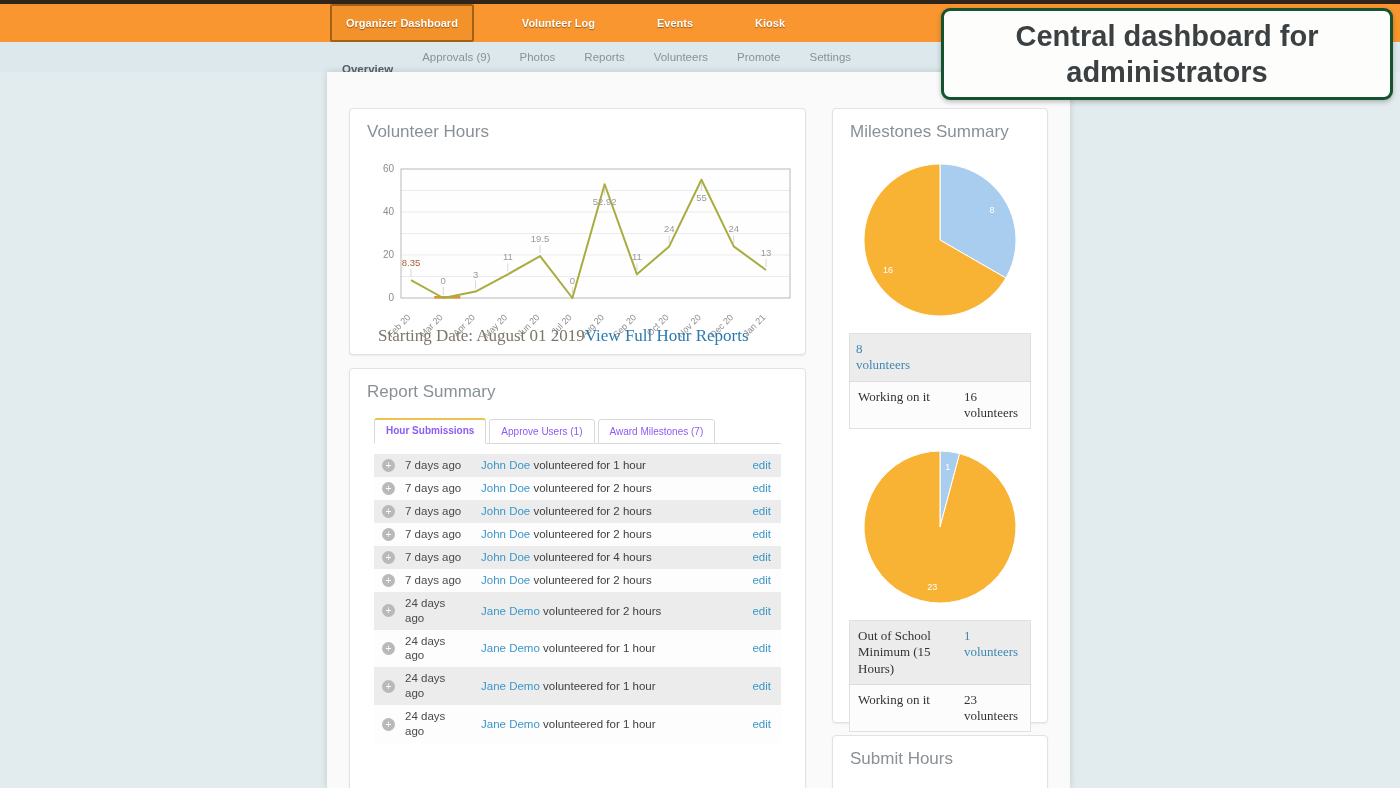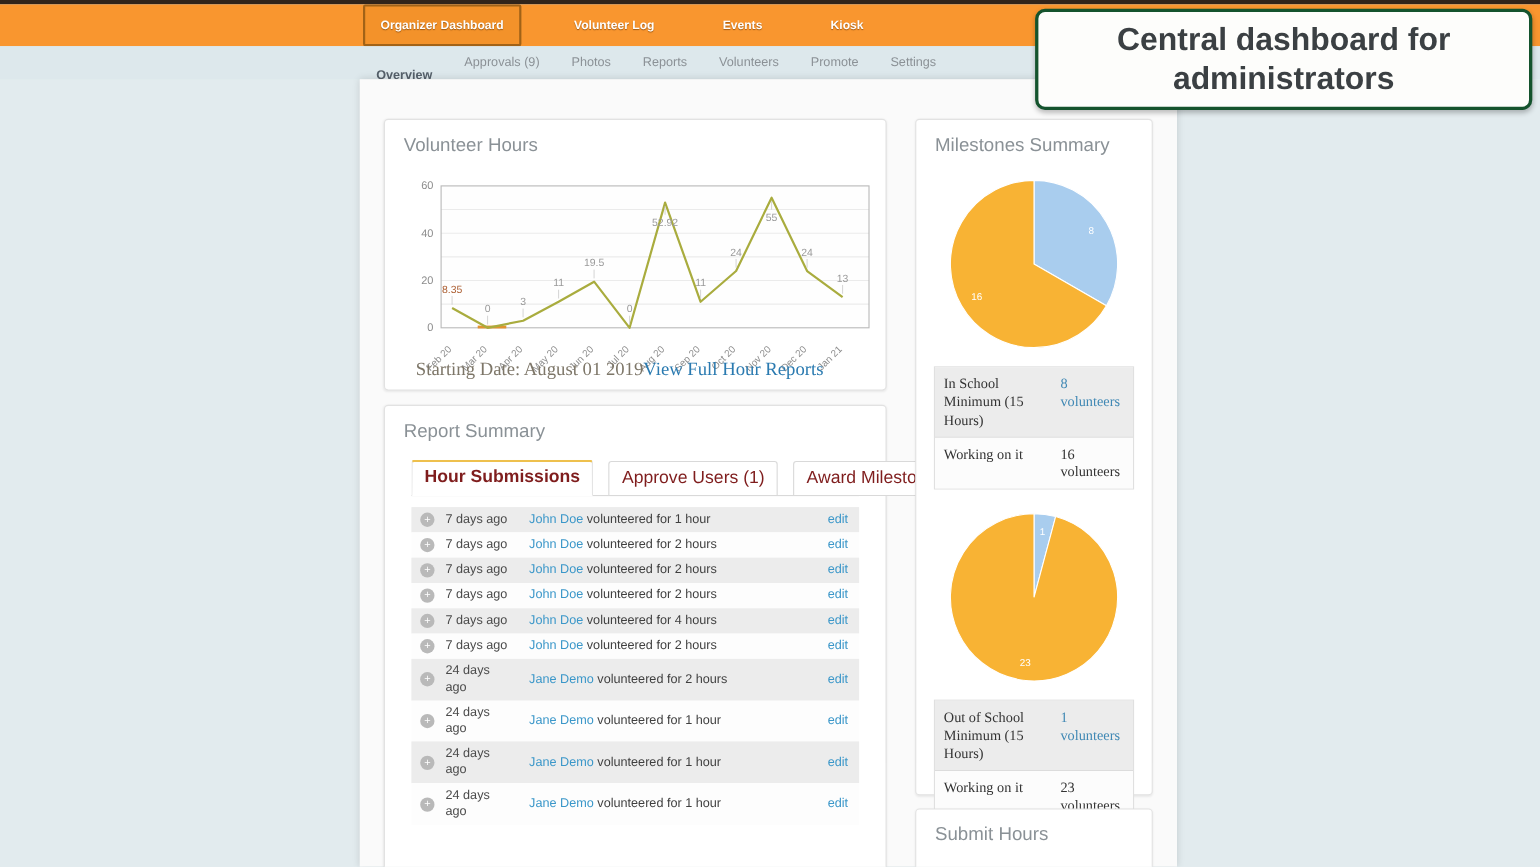--- a/index.html
+++ b/index.html
@@ -64,22 +64,22 @@
   }
   .vh-start { color:#7d7668; }
   .link-blue { color:#2a7ab0; cursor:pointer; }
 
   #rs-card { left:349px; top:368px; width:457px; height:430px; }
   .tabs {
     display:flex; align-items:flex-end; margin:16px 24px 0 24px;
     border-bottom:1px solid #d9d9d9;
   }
   .tab {
-    font-size:16px; color:#7f1d1d; background:#fff; cursor:pointer;
-    border:1px solid #d9d9d9; padding:6px 11px; margin-right:14px; margin-bottom:-1px;
+    font-size:10px; color:#8b5cf6; background:#fff; cursor:pointer;
+    border:1px solid #d9d9d9; padding:6px 11px; margin-right:3px; margin-bottom:-1px;
     border-top-left-radius:3px; border-top-right-radius:3px; white-space:nowrap;
   }
   .tab.active {
     font-weight:bold; border-top:2px solid #eec04d; border-bottom-color:#fff; padding:5px 11px 7px 11px;
   }
   .rows { margin:10px 24px 0 24px; }
   .row { display:flex; align-items:center; padding:4px 10px 4px 8px; background:#fdfdfd; }
   .row:nth-child(odd) { background:#ececec; }
   .plus-icon {
     width:13px; height:13px; min-width:13px; border-radius:50%;
@@ -280,21 +280,20 @@
       <svg id="pie-0" width="160" height="160">
         <path d="M80,80 L80,4 A76,76 0 0,1 145.81793068761735,118 Z" fill="#a9cdee" stroke="#fff" stroke-width="1"></path>
         <text x="131.99616524321772" y="52.980000000000004" text-anchor="middle" font-size="9" fill="#fff">8</text>
         <path d="M80,80 L145.81793068761735,118 A76,76 0 1,1 79.99999999999999,4 Z" fill="#f8b334" stroke="#fff" stroke-width="1"></path>
         <text x="28.003834756782297" y="113.02" text-anchor="middle" font-size="9" fill="#fff">16</text>
       </svg>
     </div>
 
   <div class="ms-table">
     <div class="ms-row">
-      <div class="ms-label">In School Minimum (15 Hours)</div>
       <div class="ms-value is-link">8 volunteers</div>
     </div>
     <div class="ms-row">
       <div class="ms-label">Working on it</div>
       <div class="ms-value">16 volunteers</div>
     </div>
   </div>
 
   <div class="pie-wrap">
       <svg id="pie-1" width="160" height="160">

